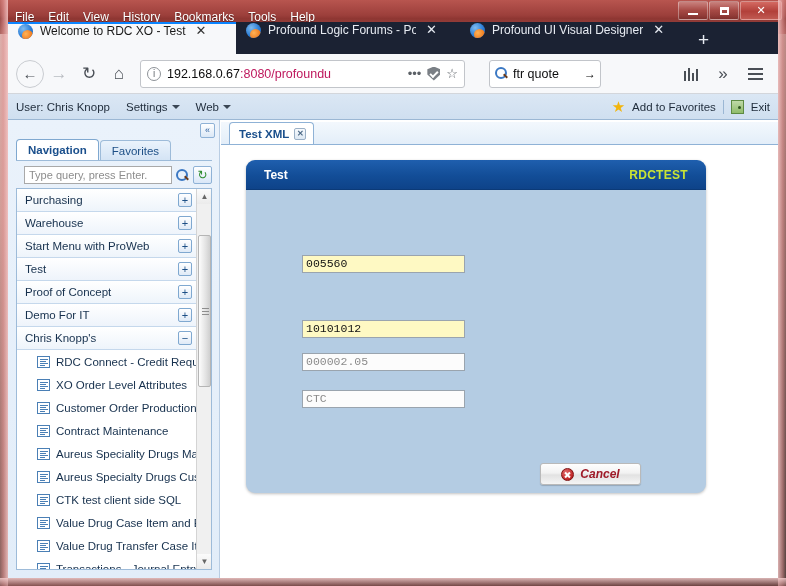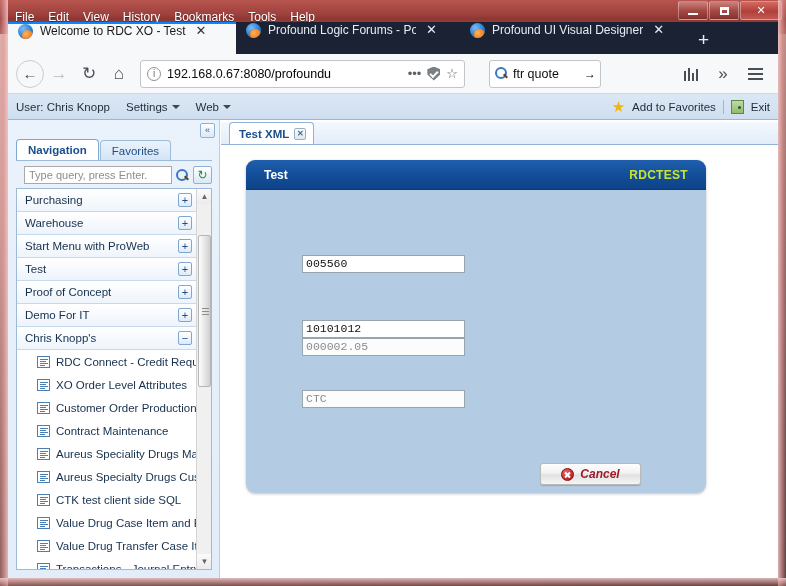--- a/index.html
+++ b/index.html
@@ -104,21 +104,21 @@
     flex: 0 0 auto; width: 325px; height: 28px; margin-left: 6px;
     background: #fff; border: 1px solid #c2c5ca; border-radius: 3px;
     display: flex; align-items: center; padding: 0 6px; gap: 6px;
   }
   #urlbar .info-i {
     width: 14px; height: 14px; border: 1px solid #8d9298; border-radius: 50%;
     font-size: 10px; line-height: 12px; text-align: center; color: #6c7177; flex:0 0 auto;
   }
   #url-text { flex: 1; font-size: 12.5px; color: #0c0c0d; overflow: hidden; white-space: nowrap;
     -webkit-mask-image: linear-gradient(90deg,#000 86%,rgba(0,0,0,0)); }
-  #url-text .host { color:#0c0c0d; } #url-text .path { color:#000000; }
+  #url-text .host { color:#0c0c0d; } #url-text .path { color:#be185d; }
   #urlbar .u-ico { color:#5b6066; font-size:13px; flex:0 0 auto; }
   .shield { width:13px;height:14px;flex:0 0 auto;
     background:#7a7f85; clip-path: polygon(50% 0,100% 20%,100% 58%,50% 100%,0 58%,0 20%); position:relative;}
   .shield:after{content:'';position:absolute;left:3px;top:4px;width:6px;height:3px;border-left:2px solid #fff;border-bottom:2px solid #fff;transform:rotate(-45deg);}
   #searchbar {
     flex: 0 0 auto; width: 112px; height: 28px; margin-left: 24px;
     background: #fff; border: 1px solid #c2c5ca; border-radius: 3px;
     display: flex; align-items: center; padding: 0 4px; gap: 4px;
   }
   #search-text { flex:1; font-size: 12.5px; color:#0c0c0d; overflow:hidden; white-space:nowrap; }
@@ -271,29 +271,29 @@
     height: 30px; width:100%;
     background: linear-gradient(180deg,#1f5fae 0%,#124d97 55%,#0e4389 100%);
     display:flex; align-items:center; justify-content:space-between;
     padding: 0 18px 0 18px;
     border-bottom: 1px solid #0b3a78;
   }
   #form-title { color:#ffffff; font-size:12px; font-weight:bold; }
   #form-sysid { color:#c9e334; font-size:12px; font-weight:bold; letter-spacing:.3px; }
   .fld {
     position:absolute; left:56px; height:18px; width:163px;
-    background:#ffffff; border:1px solid #9aa4ae;
+    background:#fef9c3; border:1px solid #9aa4ae;
     font-family: "Liberation Mono", monospace; font-size:11.5px;
     color:#111; line-height:16px; padding-left:3px;
     white-space:nowrap; overflow:hidden;
   }
   .fld.muted { color:#8b8b8b; background:#fcfcfc; }
   #fld1 { top: 95px; }
   #fld2 { top: 160px; }
-  #fld3 { top: 178px; }
+  #fld3 { top: 193px; }
   #fld4 { top: 230px; }
   #cancel-btn {
     position:absolute; left:294px; top:303px; width:101px; height:22px;
     border:1px solid #b9b9b9; border-radius:3px;
     background: linear-gradient(180deg,#fefefe 0%,#f2f2f2 45%,#e2e2e2 55%,#f5f5f5 100%);
     display:flex; align-items:center; justify-content:center; gap:6px;
     box-shadow: 0 1px 1px rgba(0,0,0,.18);
   }
   #cancel-label { color:#9e1a28; font-size:12px; font-weight:bold;font-style:italic; }
   .x-circle {

